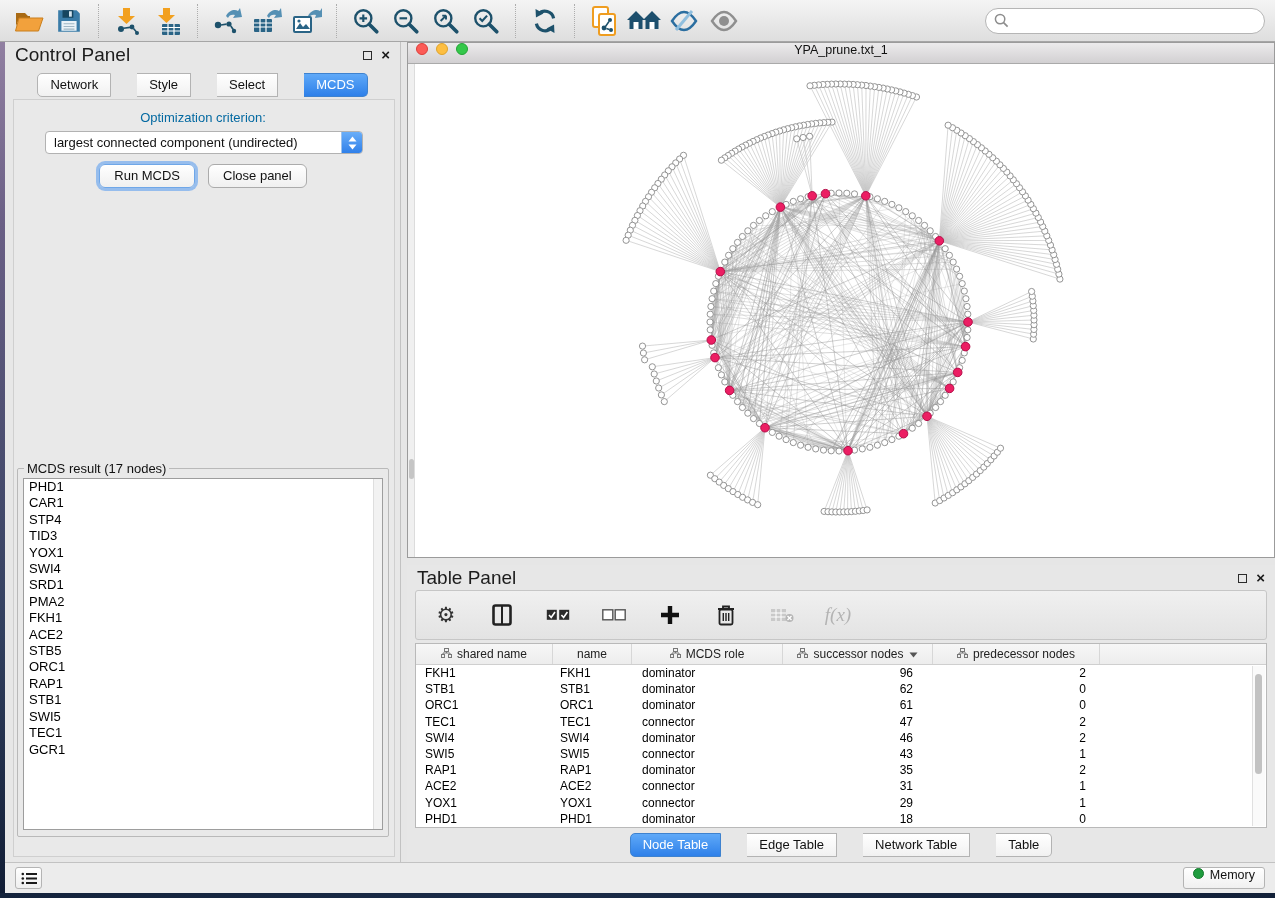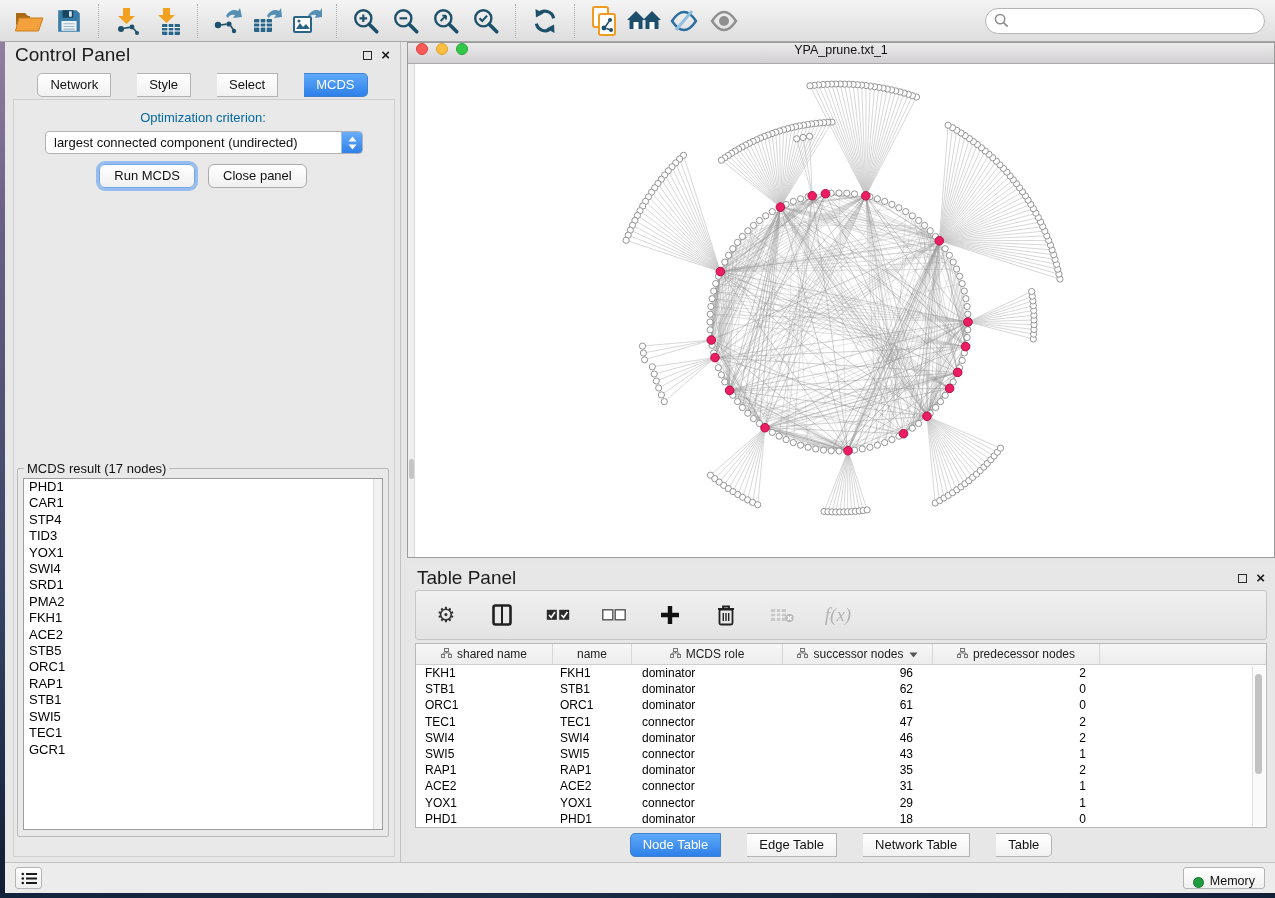--- a/index.html
+++ b/index.html
@@ -97,21 +97,21 @@
   .t-vscroll { position:absolute; right:1px; top:22px; bottom:1px; width:13px; background:#fafafa; border-left:1px solid #e0e0e0; }
   .t-vthumb { position:absolute; right:3px; top:8px; width:7px; height:100px; background:#c2c2c2; border-radius:4px; }
   .t-tabs { left:0; right:0; top:268px; display:flex; justify-content:center; }
 
   
   .statusbar { left:5px; top:862px; width:1270px; height:31px; background:#ececec; border-top:1px solid #c2c2c2;
     display:flex; align-items:center; padding:0 10px; }
   .sq-btn { width:27px; height:22px; background:linear-gradient(#fff,#efefef); border:1px solid #b4b4b4;
     border-radius:3px; display:flex; align-items:center; justify-content:center; }
   .mem-btn { margin-left:auto; height:22px; background:linear-gradient(#fff,#f0f0f0); border:1px solid #b4b4b4;
-    border-radius:3px; display:flex; align-items:flex-end; gap:6px; padding:0 9px; font-size:12.5px; color:#111; }
+    border-radius:3px; display:flex; align-items:flex-start; gap:6px; padding:0 9px; font-size:12.5px; color:#111; }
   .mem-dot { width:11px; height:11px; border-radius:50%; background:#1f9c3e; border:1px solid #157a2d; }
 
   .desk-bottom { left:0; top:893px; width:1275px; height:5px;
     background:linear-gradient(90deg,#14233c,#1b2c48 40%,#122038); }
 </style>
 </head>
 <body>
 
 <div class="abs toolbar">
   <div class="tgroup">

